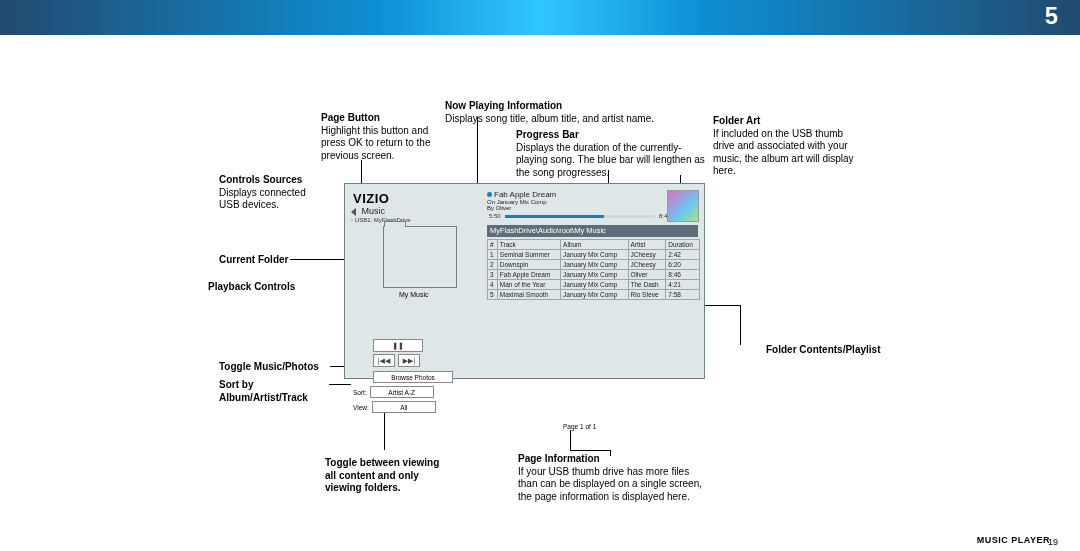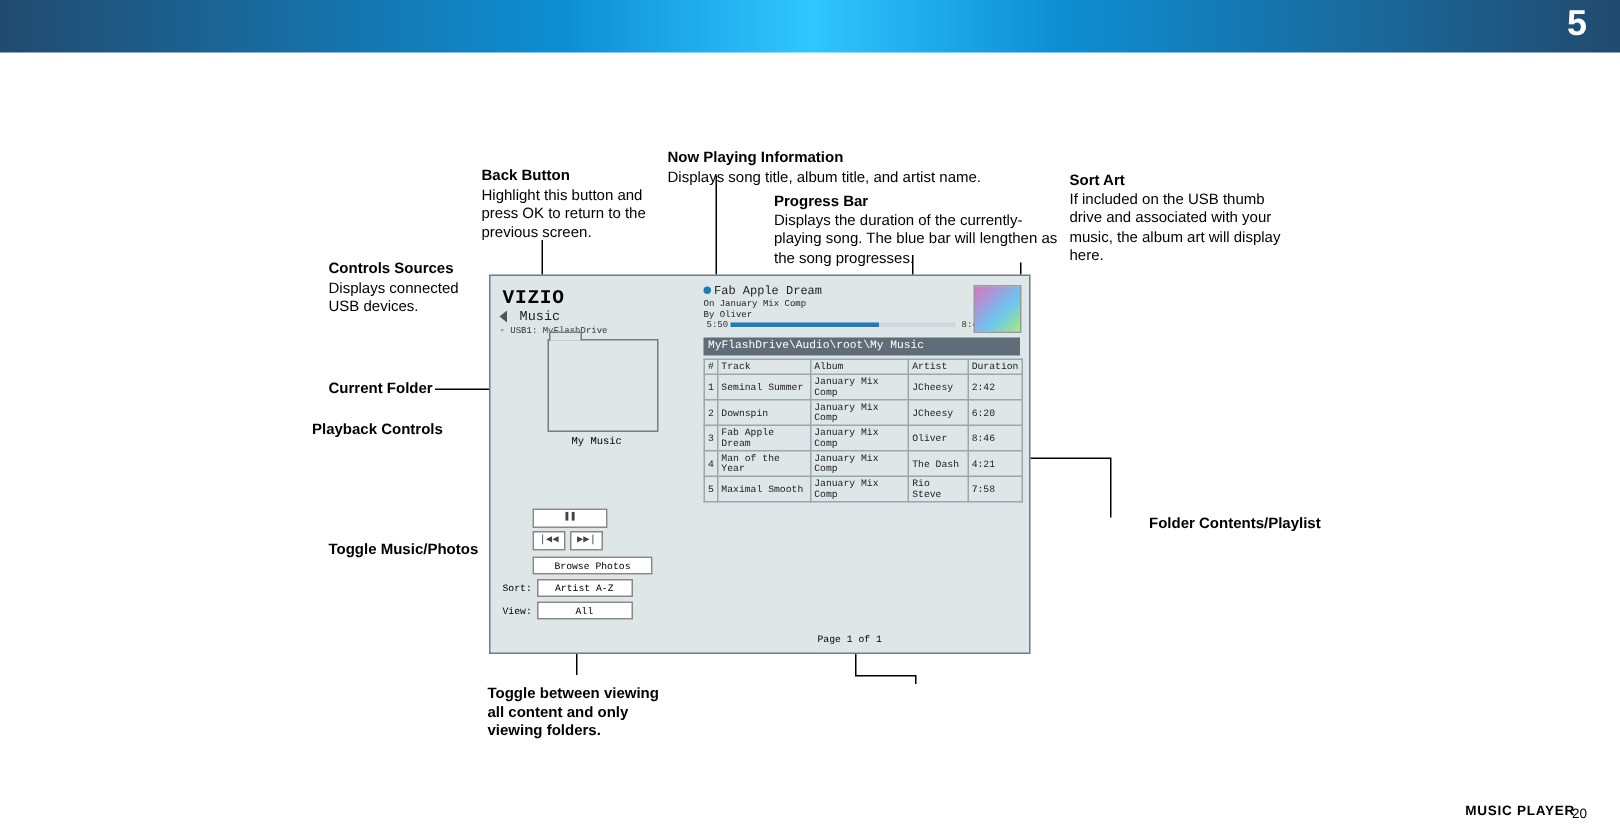--- a/index.html
+++ b/index.html
@@ -2,21 +2,21 @@
 <html><head>
 <meta charset="utf-8">
 <style>
   *{box-sizing:border-box;margin:0;padding:0}
   body{font-family:Helvetica,Arial,sans-serif;background:#fff}
   .page{position:relative;width:1080px;height:551px;overflow:hidden}
   .banner{position:absolute;top:0;left:0;right:0;height:35px;background:linear-gradient(90deg,#224a6e 0%,#0e8fd4 35%,#30c6ff 50%,#0e8fd4 65%,#224a6e 100%)}
   .chapnum{position:absolute;top:2px;right:22px;color:#fff;font-size:24px;font-weight:700}
   .ann{position:absolute;font-size:10px;line-height:1.25;color:#000}
   .ann .hd{font-weight:700;display:block}
-  .ui{position:absolute;left:326px;top:183px;width:361px;height:253px;background:#dfe6e8;border:1px solid #6f7f88;font-family:Liberation Mono, monospace}
+  .ui{position:absolute;left:344px;top:183px;width:361px;height:196px;background:#dfe6e8;border:1px solid #6f7f88;font-family:Liberation Sans, sans-serif}
   .brand{position:absolute;left:8px;top:7px;font-weight:900;letter-spacing:.5px;font-size:13px}
   .backrow{position:absolute;left:6px;top:22px;font-size:9px;color:#222}
   .backrow .tri{display:inline-block;width:0;height:0;border-top:4px solid transparent;border-bottom:4px solid transparent;border-right:5px solid #555;margin-right:3px;vertical-align:middle}
   .srcrow{position:absolute;left:6px;top:33px;font-size:6px;color:#333}
   .np{position:absolute;left:142px;top:6px;font-size:8px;color:#222}
   .np .dot{display:inline-block;width:5px;height:5px;border-radius:50%;background:#1b7fb5;margin-right:2px}
   .prog{position:absolute;left:160px;top:31px;width:150px;height:3px;background:#cfd7da}
   .prog .fill{height:100%;width:0;background:#1b7fb5}
   .t1{position:absolute;left:144px;top:29px;font-size:6px;color:#333}
   .t2{position:absolute;left:314px;top:29px;font-size:6px;color:#333}
@@ -44,50 +44,57 @@
 </style>
 </head>
 <body>
 
 <div class="page">
   <div class="banner">
     <div class="chapnum">5</div>
   </div>
 
   <div class="ann" style="left:321px;top:112px;width:125px">
-    <span class="hd">Back Button</span>
+    <span class="hd">Page Button</span>
     <span>Highlight this button and press OK to return to the previous screen.</span>
   </div>
   <div class="ann" style="left:445px;top:100px;width:240px">
     <span class="hd">Now Playing Information</span>
     <span>Displays song title, album title, and artist name.</span>
   </div>
   <div class="ann" style="left:516px;top:129px;width:190px">
     <span class="hd">Progress Bar</span>
     <span>Displays the duration of the currently-playing song. The blue bar will lengthen as the song progresses.</span>
   </div>
   <div class="ann" style="left:713px;top:115px;width:150px">
-    <span class="hd">Sort Art</span>
+    <span class="hd">Folder Art</span>
     <span>If included on the USB thumb drive and associated with your music, the album art will display here.</span>
   </div>
   <div class="ann" style="left:219px;top:174px;width:110px">
     <span class="hd">Controls Sources</span>
     <span>Displays connected USB devices.</span>
   </div>
   <div class="ann" style="left:219px;top:254px;width:110px">
     <span class="hd">Current Folder</span>
   </div>
   <div class="ann" style="left:208px;top:281px;width:120px">
     <span class="hd">Playback Controls</span>
   </div>
   <div class="ann" style="left:219px;top:361px;width:120px">
     <span class="hd">Toggle Music/Photos</span>
   </div>
+  <div class="ann" style="left:219px;top:379px;width:120px">
+    <span class="hd">Sort by Album/Artist/Track</span>
+  </div>
   <div class="ann" style="left:325px;top:457px;width:125px">
     <span class="hd">Toggle between viewing all content and only viewing folders.</span>
+  </div>
+  <div class="ann" style="left:518px;top:453px;width:190px">
+    <span class="hd">Page Information</span>
+    <span>If your USB thumb drive has more files than can be displayed on a single screen, the page information is displayed here.</span>
   </div>
   <div class="ann" style="left:766px;top:344px;width:125px">
     <span class="hd">Folder Contents/Playlist</span>
   </div>
 
   <div class="line" style="left:290px;top:259px;width:90px;height:1px"></div>
   <div class="line" style="left:330px;top:366px;width:40px;height:1px"></div>
   <div class="line" style="left:329px;top:384px;width:22px;height:1px"></div>
   <div class="line" style="left:384px;top:405px;width:1px;height:45px"></div>
   <div class="line" style="left:570px;top:430px;width:1px;height:20px"></div>
@@ -187,14 +194,14 @@
       <div class="box">Artist A-Z</div>
     </div>
     <div class="row2 viewrow">
       <span>View:</span>
       <div class="box">All</div>
     </div>
     <div class="pginfo">Page 1 of 1</div>
   </div>
 
   <div class="footer"><b>MUSIC PLAYER</b></div>
-  <div class="footr" style="right:22px;bottom:4px;position:absolute;font-size:9px">20</div>
+  <div class="footr" style="right:22px;bottom:4px;position:absolute;font-size:9px">19</div>
 </div>
 
 </body></html>

